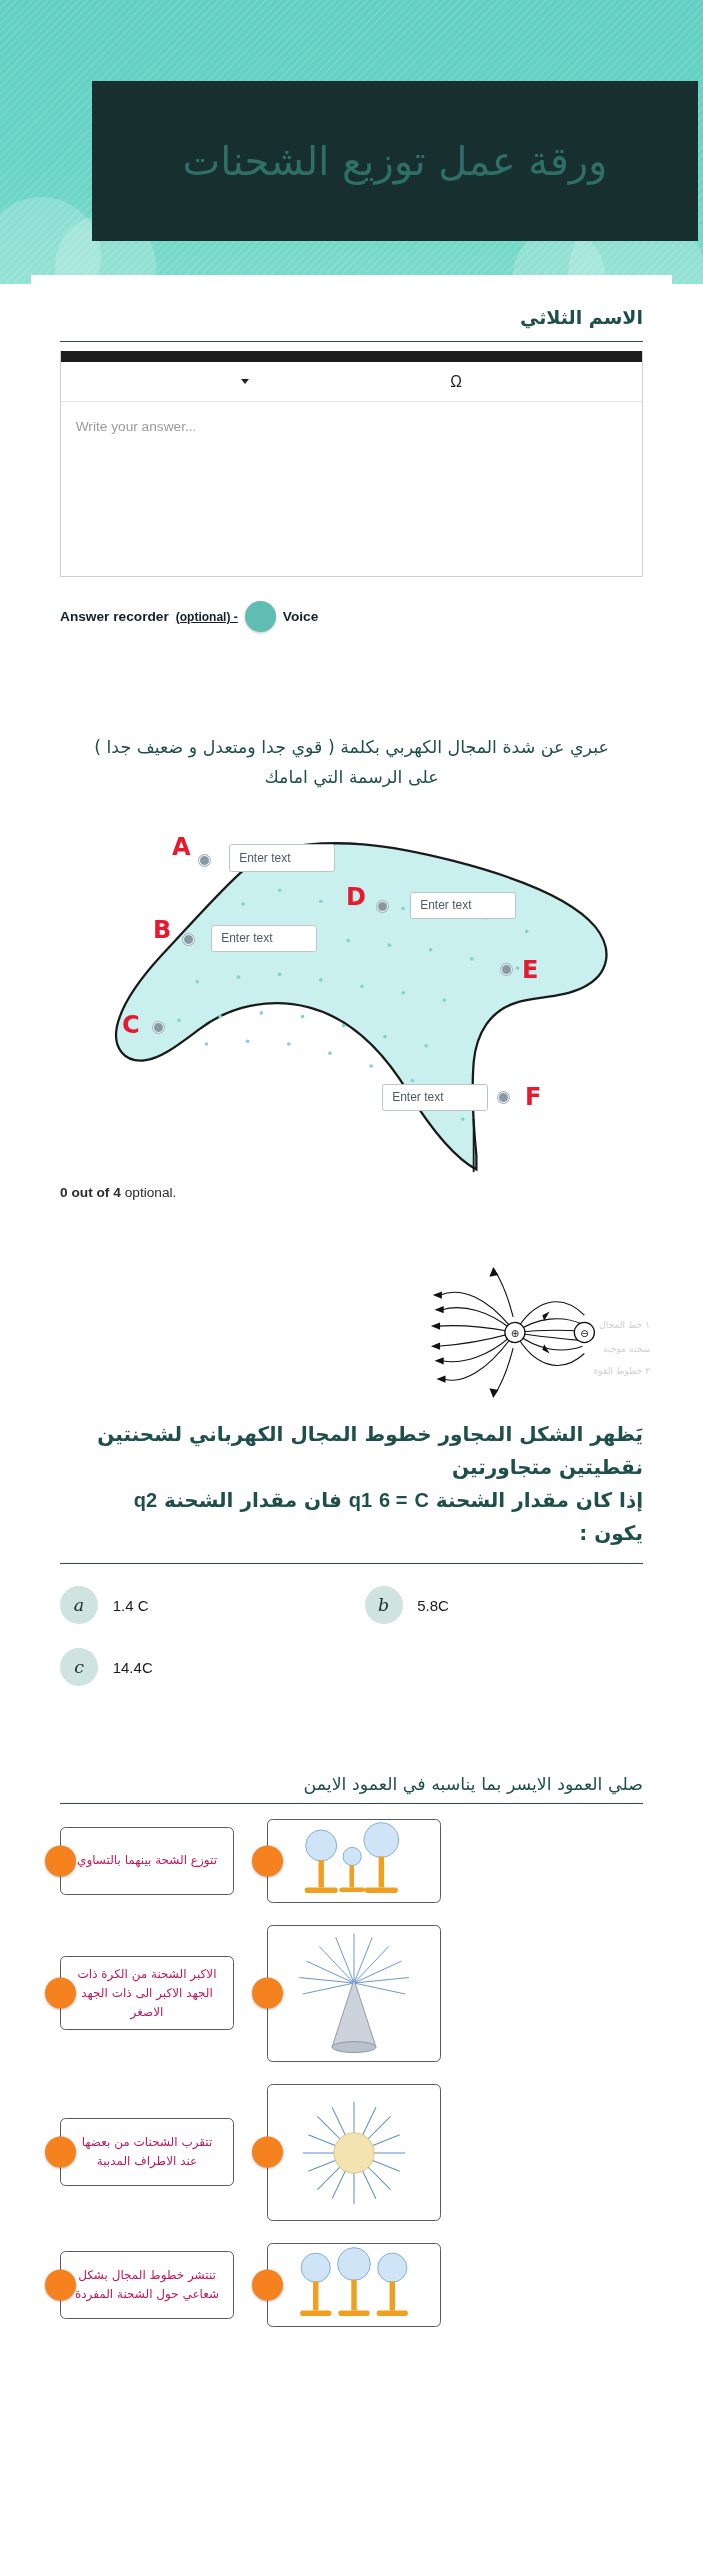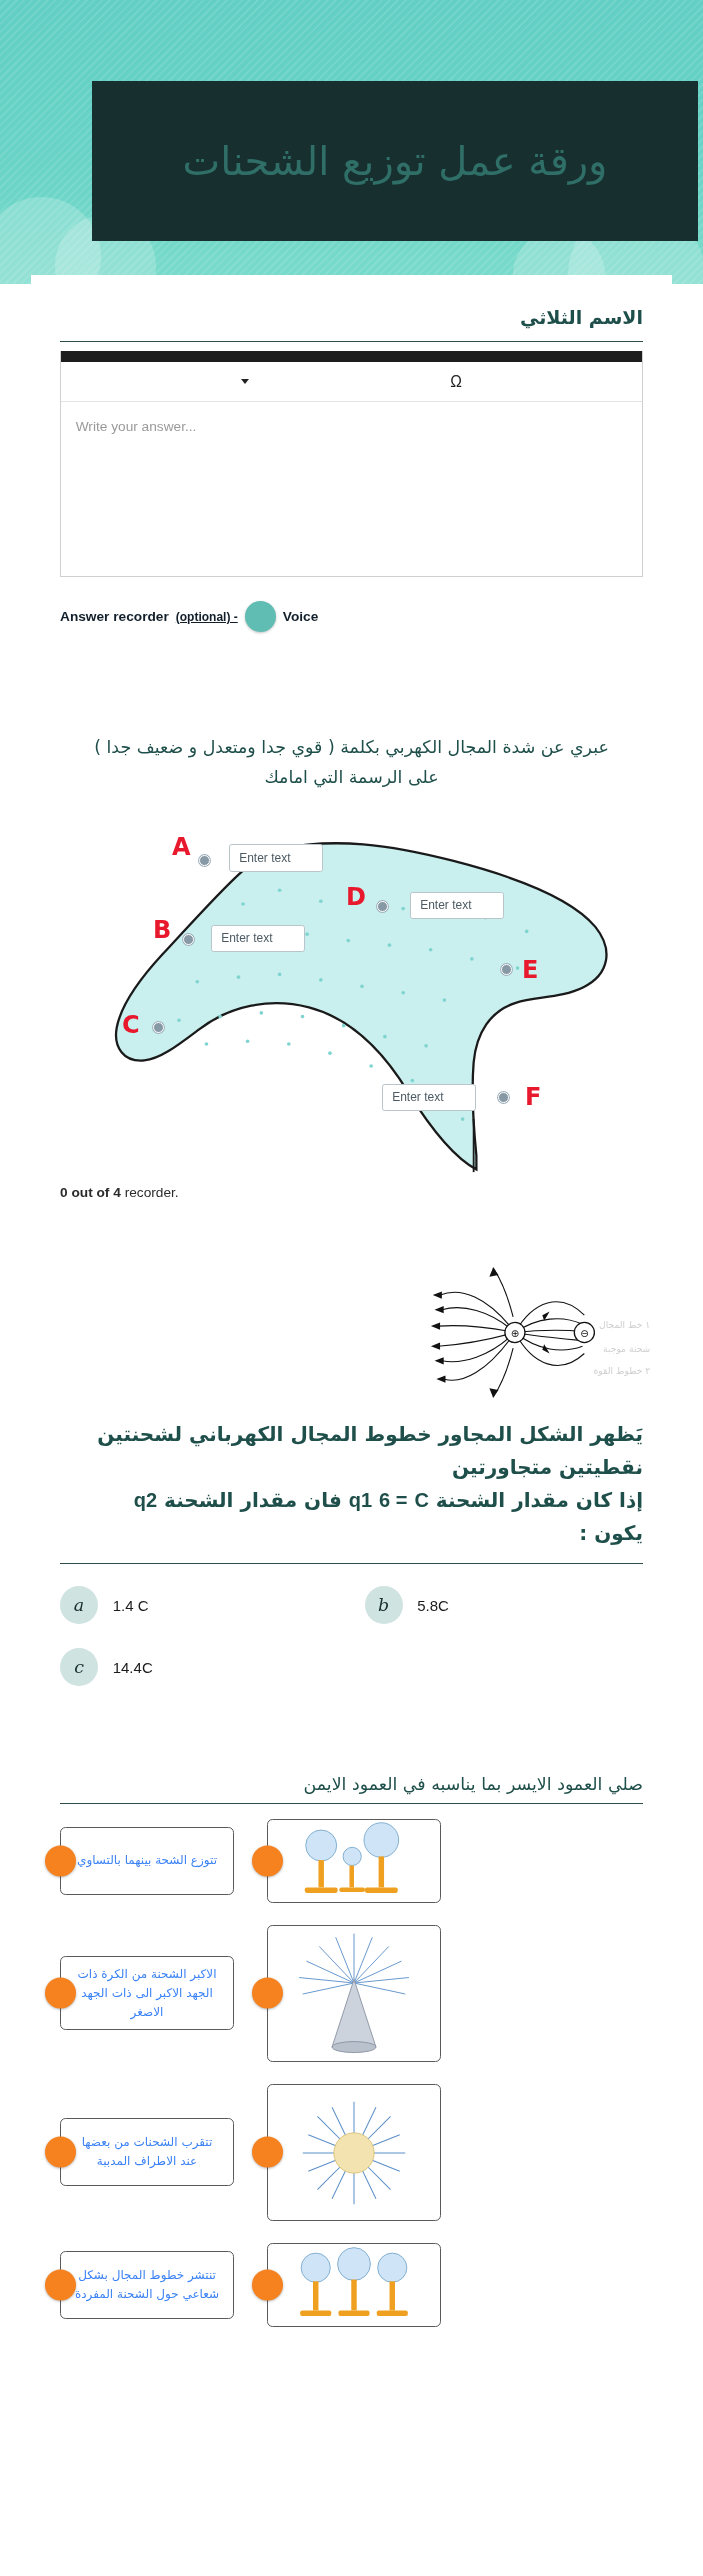--- a/index.html
+++ b/index.html
@@ -155,21 +155,21 @@
   }
   .dot {
     position:absolute;
     width:11px;height:11px;border-radius:50%;
     background:#8899a6;
     border:1.8px solid #ffffff;
     box-shadow:0 0 0 0.9px #9fb0bb;
   }
   .entry {
     position:absolute;
-    width:94px;height:27.5px;
+    width:106px;height:27.5px;
     border:0.9px solid #b9c4cb;
     border-radius:2.7px;
     background:#fff;
     color:#4d5a63;
     font-size:12px;
     display:flex;align-items:center;
     padding-left:9.2px;
   }
   .completed {
     margin:11px 0 0 0;
@@ -259,21 +259,21 @@
     background:#fff;
     display:flex;
     align-items:center;
     justify-content:center;
     padding:7.3px 13px;
     direction:rtl;
     text-align:center;
     font-family:"DejaVu Sans", sans-serif;
     font-size:12px;
     line-height:1.6;
-    color:#3b82f6;
+    color:#be185d;
   }
   .knob {
     position:absolute;
     width:31px;height:31px;border-radius:50%;
     background:#f5821f;
     box-shadow:0 0.9px 2.7px rgba(0,0,0,0.3);
   }
   .knob-left  { left:-15.6px; top:50%; transform:translateY(-50%); }
   .mimg {
     position:relative;
@@ -399,21 +399,21 @@
       <span class="pin" style="left:462px; top:139px;">E</span>
       <span class="dot" style="left:441px; top:147px;"></span>
 
       <span class="pin" style="left:465px; top:266px;">F</span>
       <span class="dot" style="left:438px; top:275px;"></span>
       <span class="entry" style="left:322px; top:267px;">Enter text</span>
     </div>
 
     <div class="completed">
       <b>0 out of 4</b>
-      <span>recorder.</span>
+      <span>optional.</span>
     </div>
   </div>
 
   <div>
     <div class="fieldfig">
       <svg width="229" height="137" viewBox="0 0 250 150">
         <g stroke="#111" fill="none" stroke-width="1.2">
           <path d="M120 75 C 90 35, 60 25, 38 34"></path>
           <path d="M120 75 C 92 50, 62 44, 40 50"></path>
           <path d="M120 75 C 95 70, 65 66, 36 68"></path>

